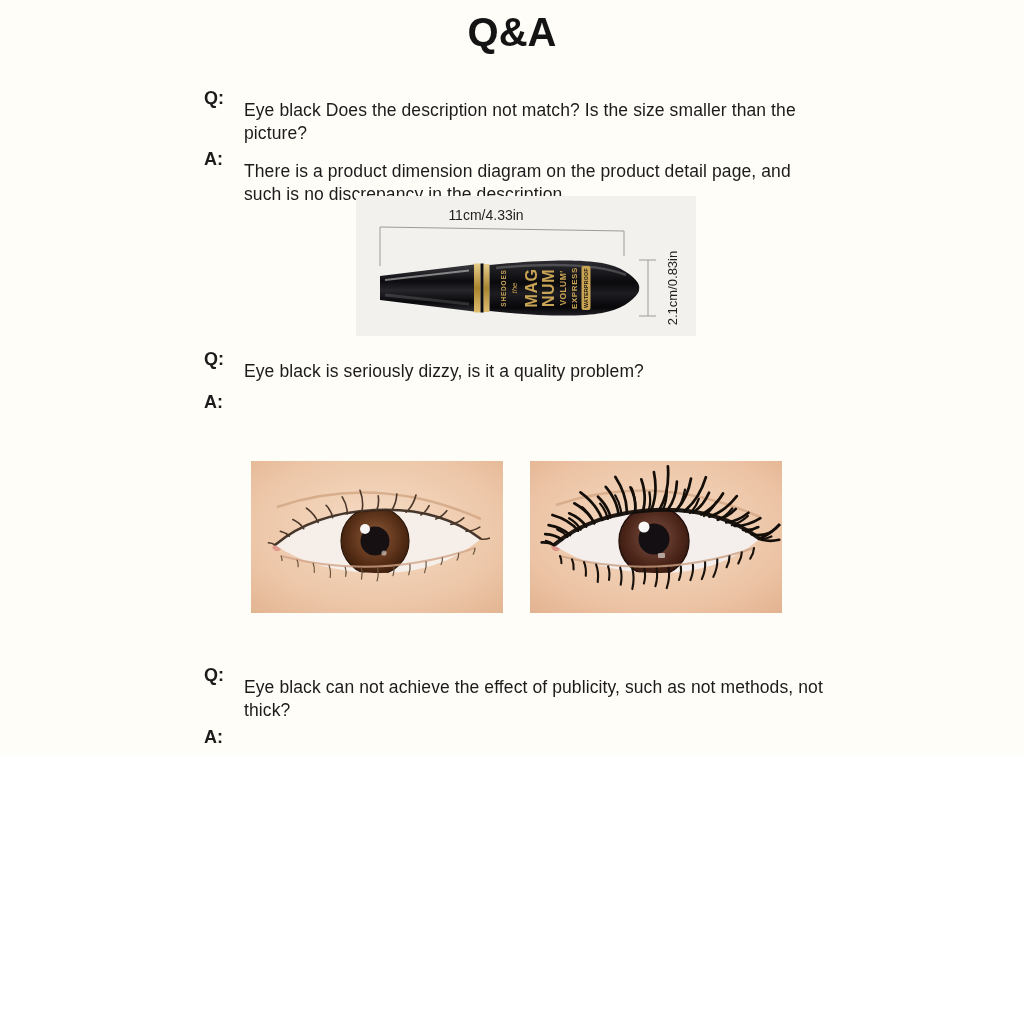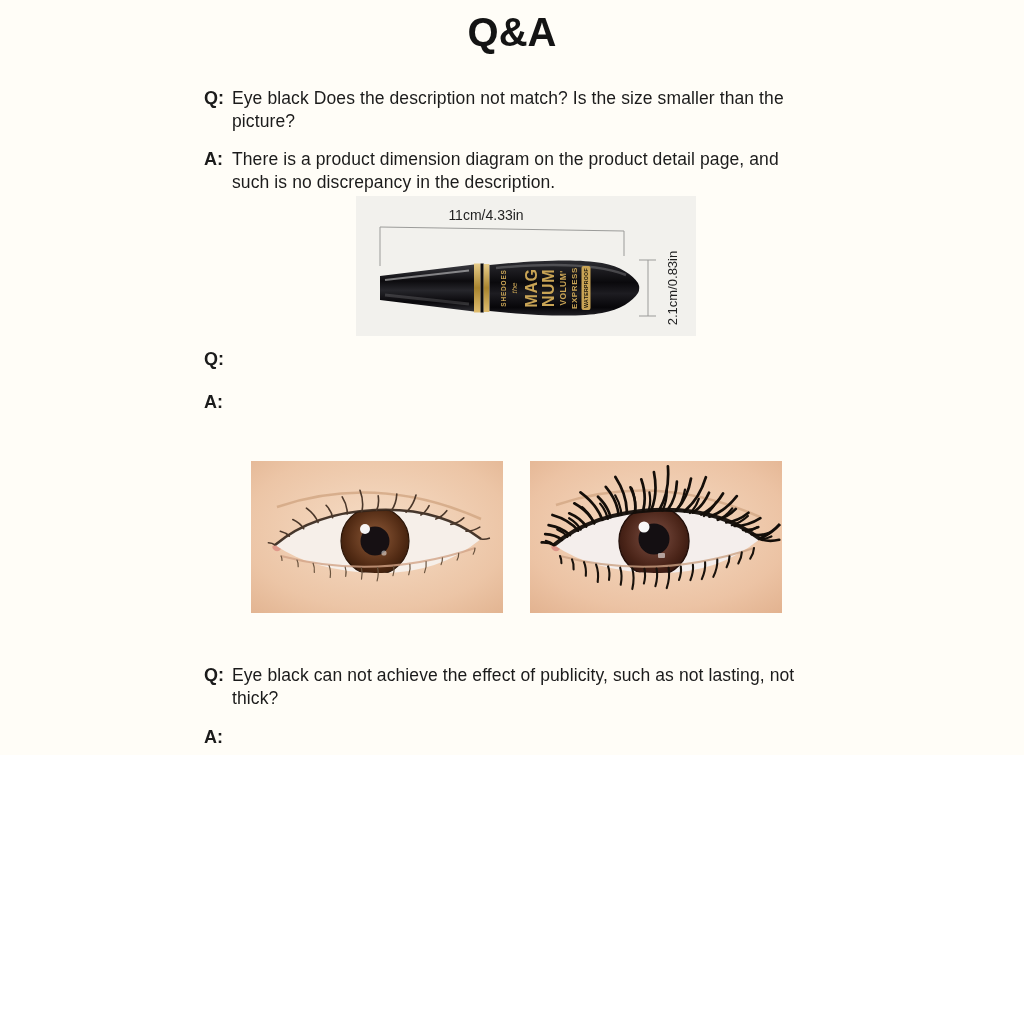--- a/index.html
+++ b/index.html
@@ -6,21 +6,21 @@
   .page{
     position:relative;width:1024px;height:755px;overflow:hidden;
     background:#fffdf7;font-family:"Liberation Sans",sans-serif;color:#1b1b1b;
   }
   .title{
     position:absolute;top:10px;left:0;width:100%;margin:0;
     text-align:center;font-size:40px;font-weight:700;color:#141414;
   }
   .qa-row{position:absolute;left:204px;width:648px;display:flex;gap:8px;}
   .qa-label{font-weight:700;font-size:18px;line-height:23px;flex:0 0 20px;}
-  .qa-text{margin:0;font-size:17.5px;line-height:23px;white-space:pre-line;letter-spacing:.1px;}
+  .qa-text{margin:12px;font-size:17.5px;line-height:23px;white-space:pre-line;letter-spacing:.1px;}
   .product{position:absolute;left:356px;top:196px;width:340px;height:140px;}
   .dim-label{font-size:14px;fill:#1f1f1f;}
   .tube-brand{font-size:6.5px;letter-spacing:.8px;font-weight:700;}
   .tube-the{font-size:8px;font-style:italic;}
   .tube-big{font-size:16px;font-weight:700;letter-spacing:.5px;}
   .tube-mid{font-size:8.5px;font-weight:700;letter-spacing:.4px;}
   .tube-mid2{font-size:8px;font-weight:700;letter-spacing:.6px;}
   .badge-txt{font-size:5.2px;font-weight:700;fill:#17130a;letter-spacing:.3px;}
   svg text{text-anchor:middle;}
   .eyes{position:absolute;left:251px;top:461px;display:flex;gap:27px;}
@@ -101,20 +101,21 @@
       <text class="tube-mid2" transform="rotate(-90 218 92)" x="218" y="95" fill="#c9a455">EXPRESS</text>
       <g transform="rotate(-90 230 92)">
         <rect x="208" y="87.5" width="44" height="9" rx="2" fill="#c9a455"></rect>
         <text class="badge-txt" x="230" y="94">WATERPROOF</text>
       </g>
     </g>
   </svg>
 
   <div class="qa-row" style="top:348px">
     <span class="qa-label">Q:</span>
+    <p class="qa-text">Eye black is seriously dizzy, is it a quality problem?</p>
   </div>
 
   <div class="qa-row" style="top:391px">
     <span class="qa-label">A:</span>
   </div>
 
   <div class="eyes">
 
     <svg class="eye-img" viewBox="0 0 252 152">
       <defs>
@@ -270,21 +271,21 @@
           <path d="M187.3 98.6 Q187.7 106.9 183.3 115.9" stroke="#19120c" stroke-width="2.1" fill="none" stroke-linecap="round"></path>
           <path d="M199.5 95.2 Q199.6 100.6 196.6 106.2" stroke="#19120c" stroke-width="2.1" fill="none" stroke-linecap="round"></path>
           <path d="M211.8 91.4 Q211.6 96.8 208.3 102.5" stroke="#19120c" stroke-width="2.1" fill="none" stroke-linecap="round"></path>
           <path d="M224.0 87.0 Q223.7 92.3 220.2 97.7" stroke="#19120c" stroke-width="2.1" fill="none" stroke-linecap="round"></path>
         </g>
     </svg>
   </div>
 
   <div class="qa-row" style="top:664px">
     <span class="qa-label">Q:</span>
-    <p class="qa-text">Eye black can not achieve the effect of publicity, such as not lasting, not
+    <p class="qa-text">Eye black can not achieve the effect of publicity, such as not methods, not
 thick?</p>
   </div>
 
   <div class="qa-row" style="top:726px">
     <span class="qa-label">A:</span>
   </div>
 
   <svg class="makeup" viewBox="0 0 296 179">
     <defs>
       <linearGradient id="gMk" x1="0" y1="0" x2="0" y2="1">

